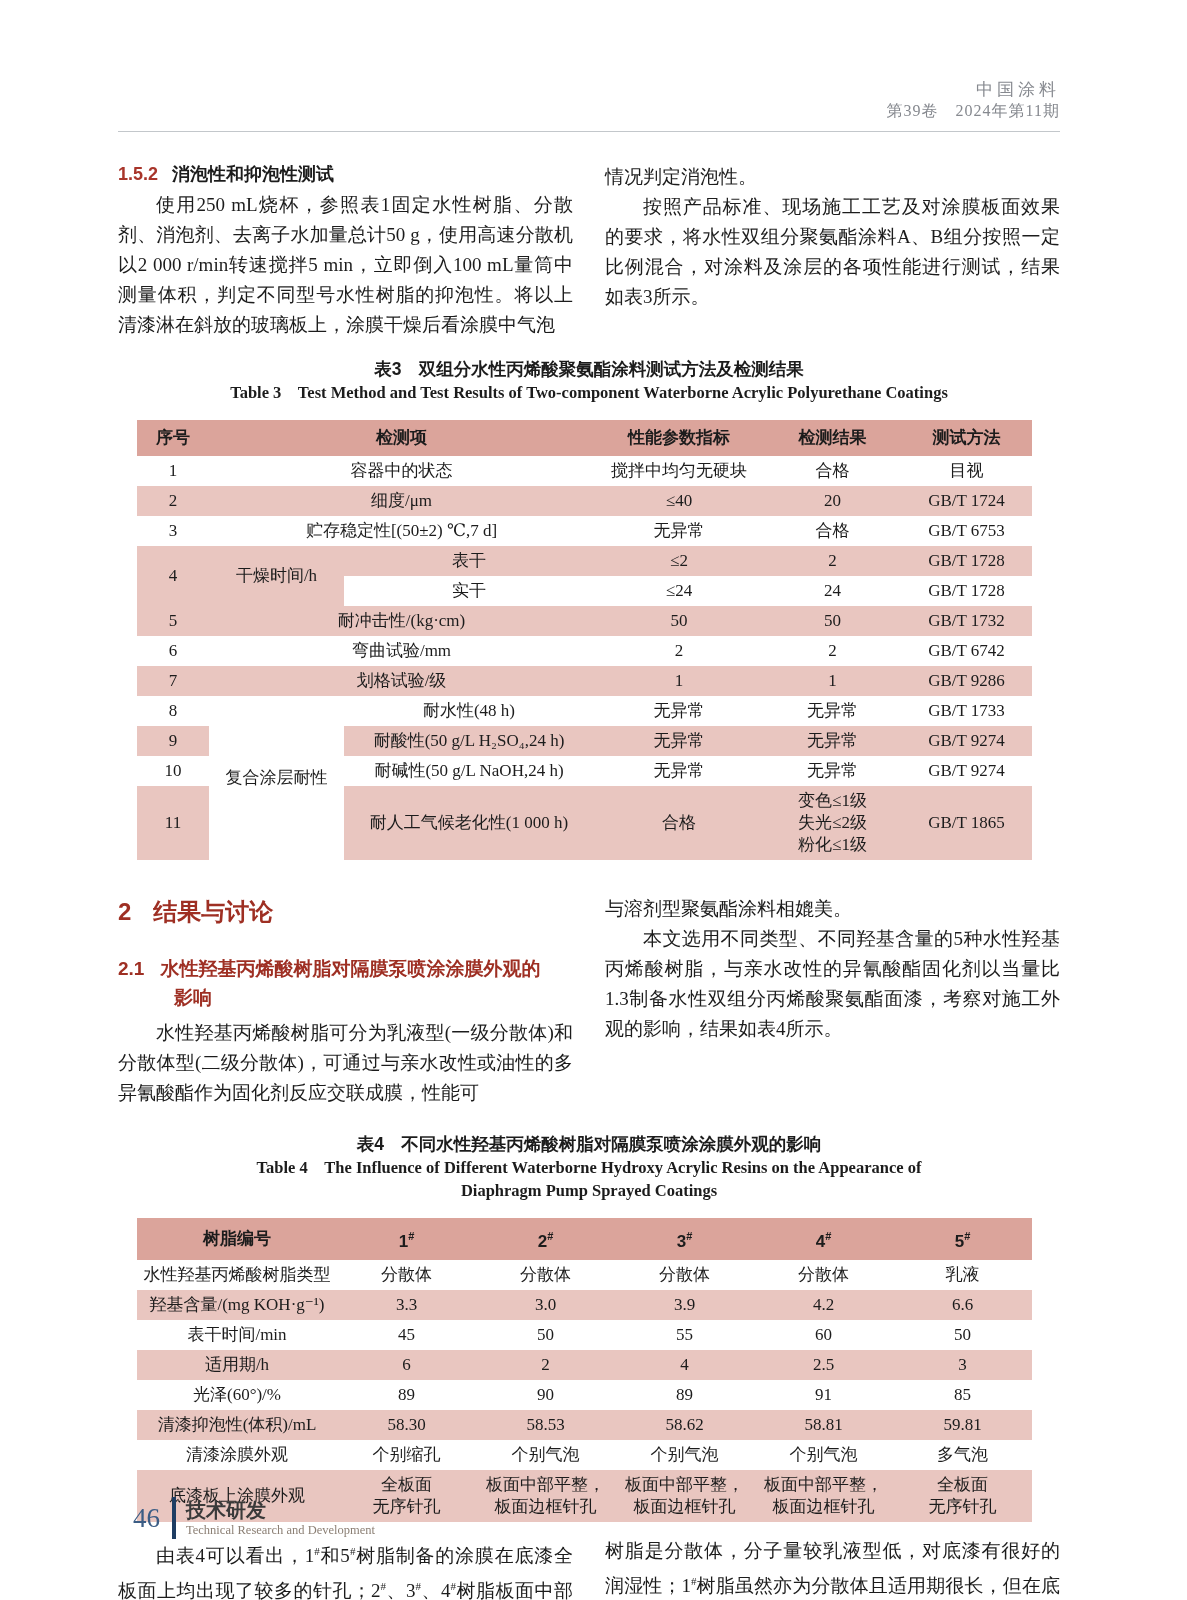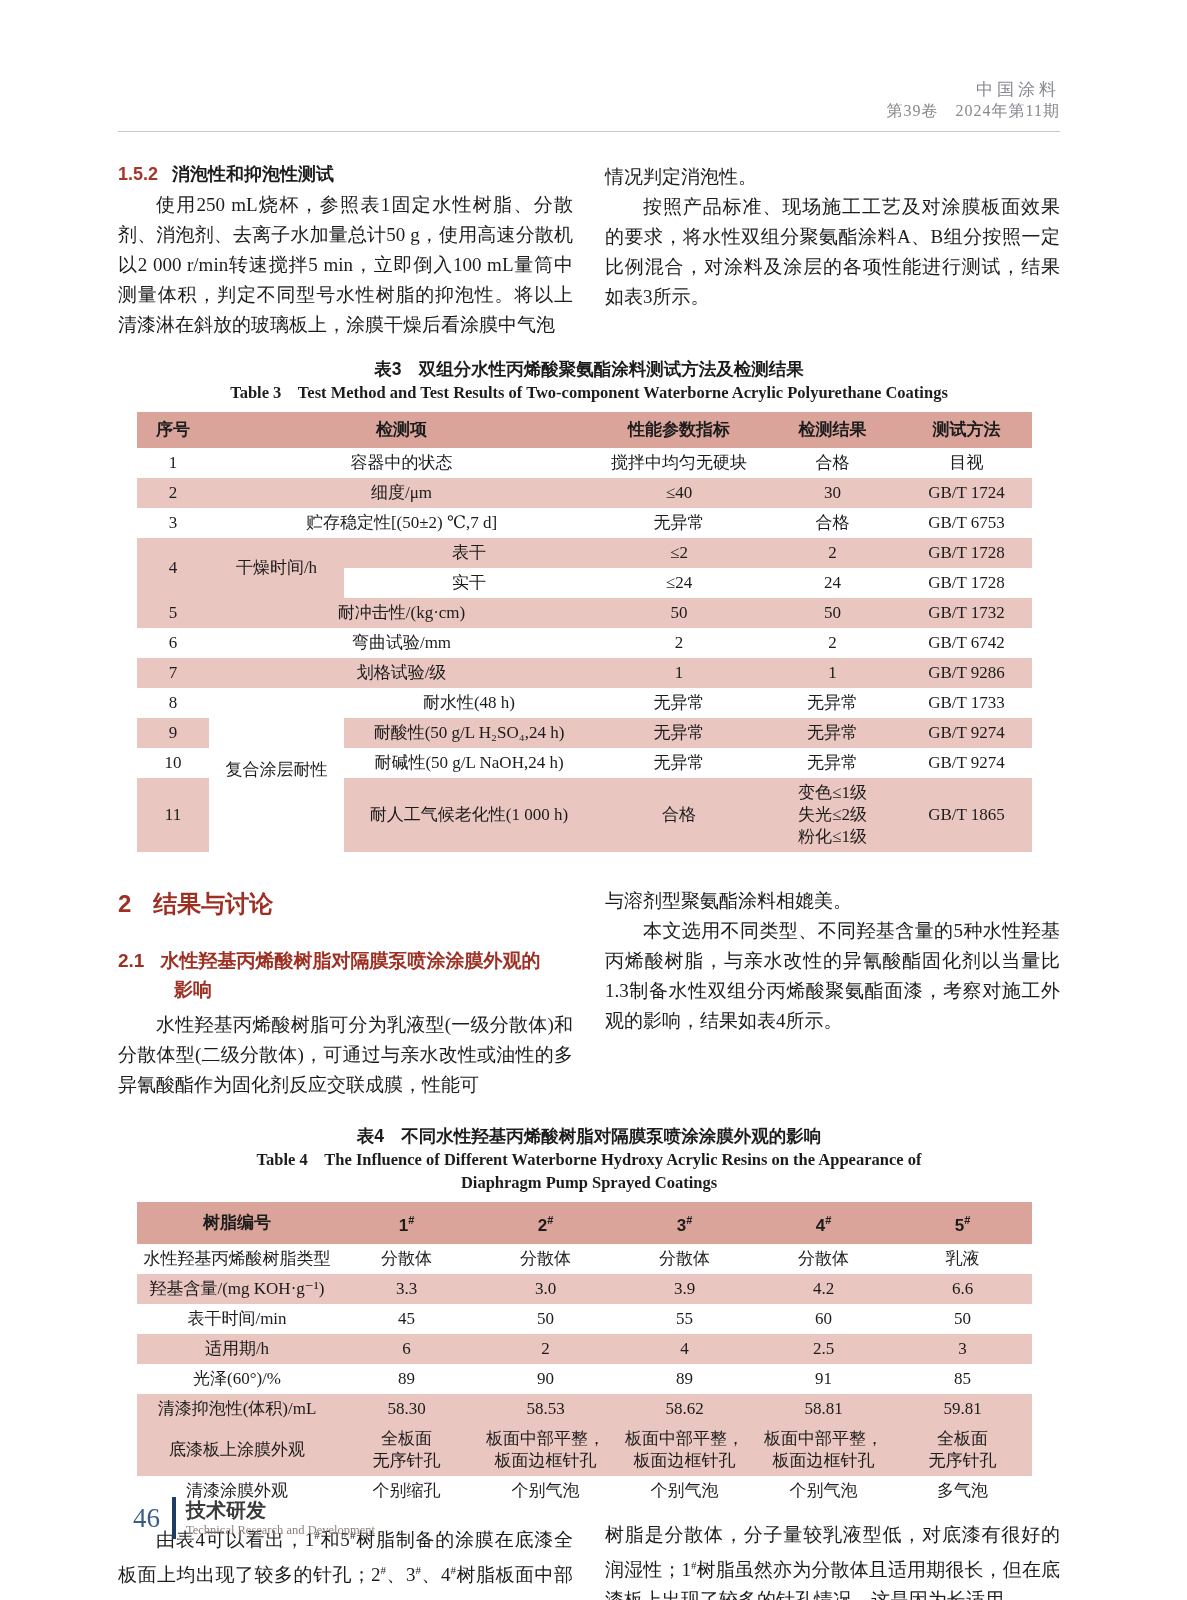--- a/index.html
+++ b/index.html
@@ -39,21 +39,21 @@
   .h-sub2 { margin-top: 26px; margin-bottom: 6px; font-family: "Liberation Sans", "DejaVu Sans", sans-serif; font-weight: bold; font-size: 19px; color: #9e2f23; line-height: 29px; }
   .h-sub2 .sec-num { margin-right: 16px; }
   .h-sub2 .second-line { display: block; padding-left: 56px; }
 
   
   .tbl-caption { text-align: center; margin-top: 17px; }
   .tbl-caption .zh { font-family: "Liberation Sans", "DejaVu Sans", sans-serif; font-weight: bold; font-size: 17.5px; line-height: 24px; }
   .tbl-caption .en { font-family: "Liberation Serif", "DejaVu Serif", serif; font-weight: bold; font-size: 16.5px; line-height: 23px; }
 
   
-  table.tbl { border-collapse: collapse; width: 895px; margin: 8px 0 0 19px; table-layout: fixed; }
+  table.tbl { border-collapse: collapse; width: 895px; margin: 16px 0 0 19px; table-layout: fixed; }
   table.tbl td, table.tbl th {
     font-size: 17px; line-height: 22px; padding: 4px 3px;
     text-align: center; vertical-align: middle; font-weight: normal;
   }
   table.tbl th {
     background: #dba49b;
     font-family: "Liberation Sans", "DejaVu Sans", sans-serif;
     font-weight: bold; padding: 7px 3px;
   }
   td.p { background: #e9c6c0; }
@@ -123,21 +123,21 @@
         <td>1</td>
         <td colspan="2" class="l">容器中的状态</td>
         <td>搅拌中均匀无硬块</td>
         <td>合格</td>
         <td>目视</td>
       </tr>
       <tr>
         <td class="p">2</td>
         <td colspan="2" class="p l">细度/μm</td>
         <td class="p">≤40</td>
-        <td class="p">30</td>
+        <td class="p">20</td>
         <td class="p">GB/T 1724</td>
       </tr>
       <tr>
         <td>3</td>
         <td colspan="2" class="l">贮存稳定性[(50±2) ℃,7 d]</td>
         <td>无异常</td>
         <td>合格</td>
         <td>GB/T 6753</td>
       </tr>
       <tr>
@@ -290,42 +290,42 @@
         <td>91</td>
         <td>85</td>
       </tr>
       <tr>
         <td class="p l2">清漆抑泡性(体积)/mL</td>
         <td class="p">58.30</td>
         <td class="p">58.53</td>
         <td class="p">58.62</td>
         <td class="p">58.81</td>
         <td class="p">59.81</td>
+      </tr>
+      <tr>
+        <td class="l2">清漆涂膜外观</td>
+        <td>个别缩孔</td>
+        <td>个别气泡</td>
+        <td>个别气泡</td>
+        <td>个别气泡</td>
+        <td>多气泡</td>
       </tr>
       <tr>
         <td class="p l2">底漆板上涂膜外观</td>
         <td class="p pre">全板面
 无序针孔</td>
         <td class="p pre">板面中部平整，
 板面边框针孔</td>
         <td class="p pre">板面中部平整，
 板面边框针孔</td>
         <td class="p pre">板面中部平整，
 板面边框针孔</td>
         <td class="p pre">全板面
 无序针孔</td>
       </tr>
-      <tr>
-        <td class="l2">清漆涂膜外观</td>
-        <td>个别缩孔</td>
-        <td>个别气泡</td>
-        <td>个别气泡</td>
-        <td>个别气泡</td>
-        <td>多气泡</td>
-      </tr>
     </tbody>
   </table>
 
   <div class="cols mt16">
     <div class="col">
       <p class="body-text">由表4可以看出，1<sup>#</sup>和5<sup>#</sup>树脂制备的涂膜在底漆全板面上均出现了较多的针孔；2<sup>#</sup>、3<sup>#</sup>、4<sup>#</sup>树脂板面中部平整，板面边框虚喷处有个别针孔。这是因为2<sup>#</sup>、3<sup>#</sup>、4<sup>#</sup></p>
     </div>
     <div class="col">
       <p class="body-text noindent">树脂是分散体，分子量较乳液型低，对底漆有很好的润湿性；1<sup>#</sup>树脂虽然亦为分散体且适用期很长，但在底漆板上出现了较多的针孔情况，这是因为长适用</p>
     </div>

